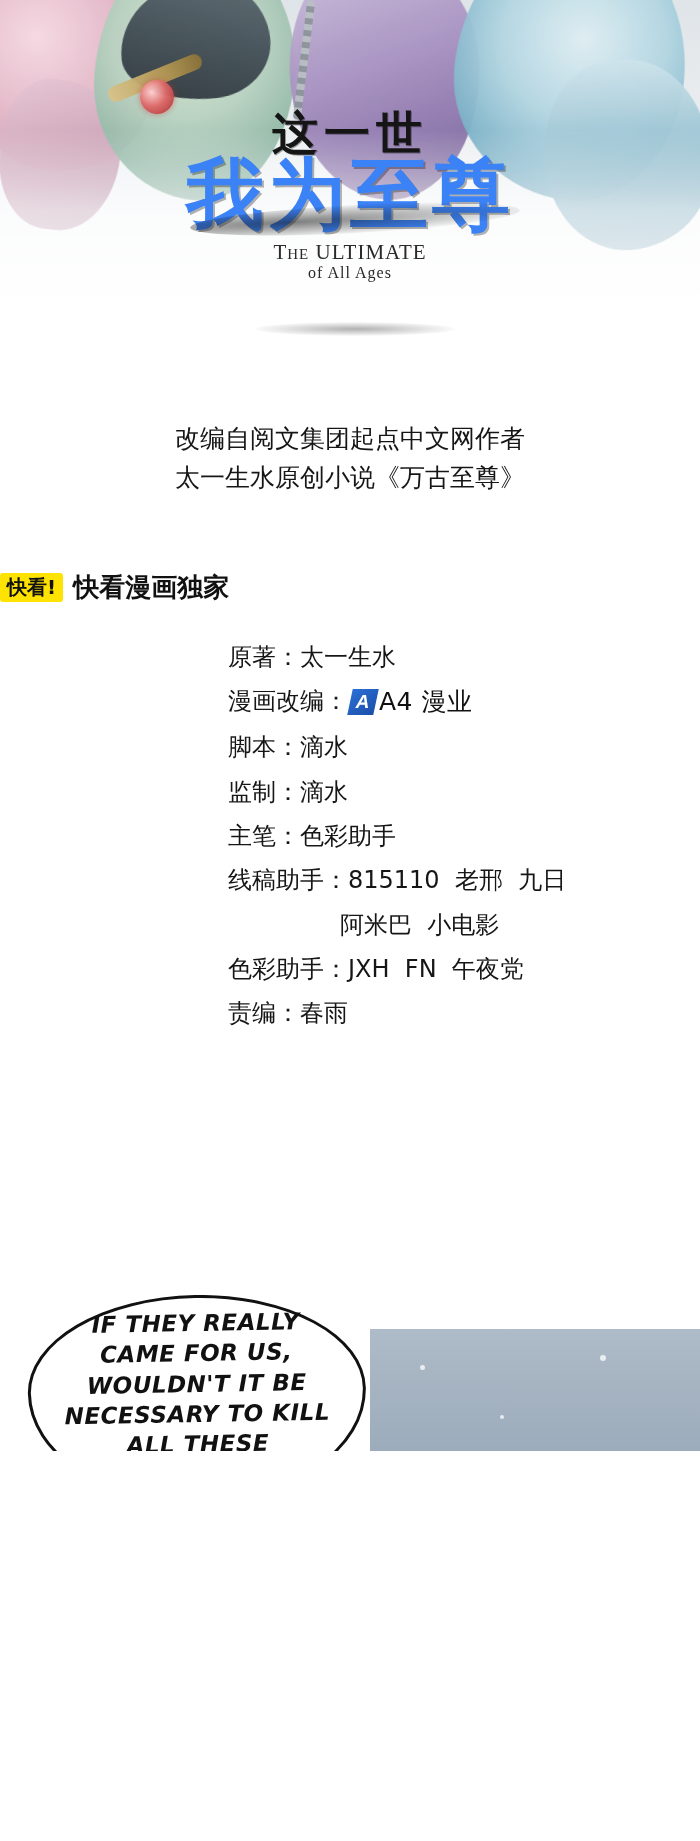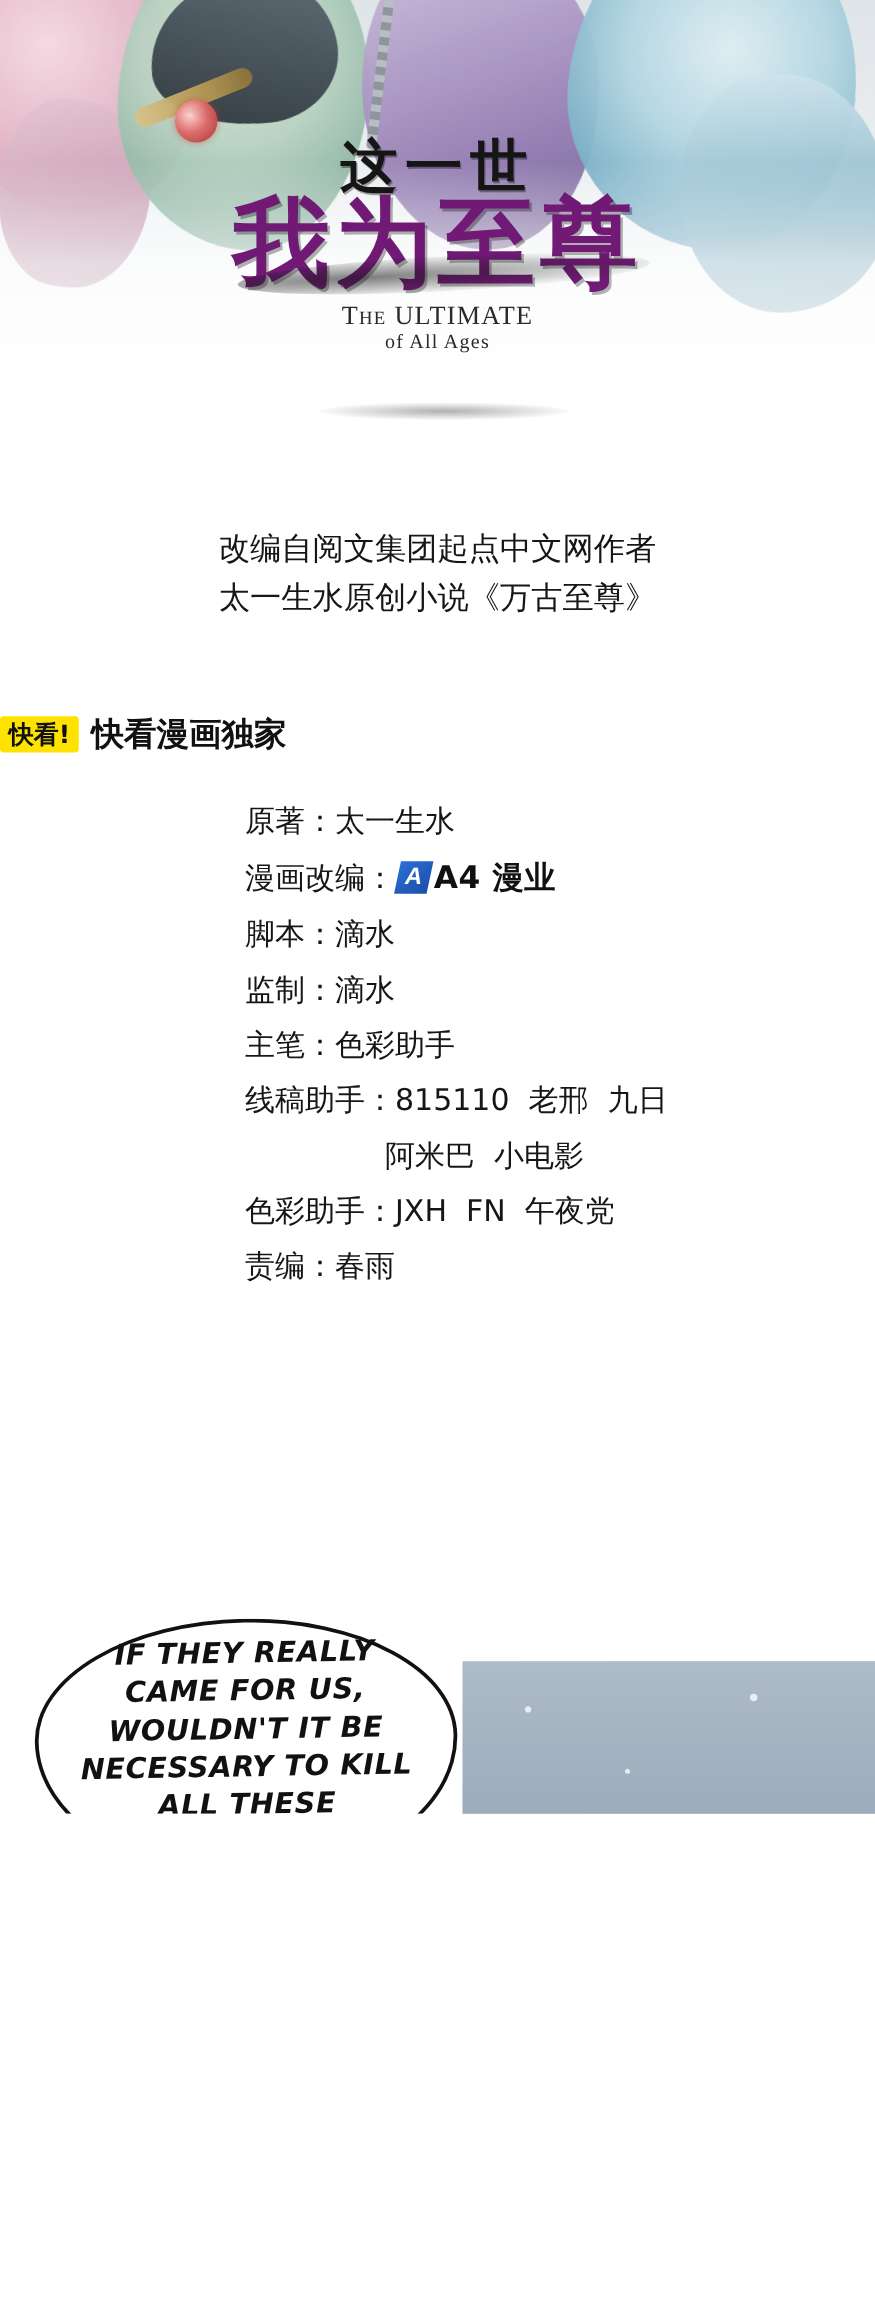--- a/index.html
+++ b/index.html
@@ -113,21 +113,21 @@
     font-weight: 700;
     color: #151515;
     letter-spacing: 6px;
     line-height: 1;
     text-shadow: 1px 1px 0 rgba(0,0,0,.35);
   }
   .title-line2 {
     font-family: Liberation Serif, serif;
     font-size: 78px;
     font-weight: 700;
-    color: #701a75;
+    color: #3b82f6;
     letter-spacing: 4px;
     line-height: 1.05;
     margin-top: -2px;
     text-shadow: 2px 2px 0 rgba(0,0,0,.3);
   }
   .title-sub {
     font-family: "Liberation Serif", serif;
     font-size: 19px;
     color: #2a2a2a;
     letter-spacing: 1px;
@@ -199,22 +199,23 @@
   .staff-list {
     margin-top: 30px;
     padding-left: 196px;
     font-family: "DejaVu Sans", sans-serif;
     font-size: 24px;
     color: #161616;
     line-height: 1.85;
   }
   .staff-row {
     display: flex;
-    align-items: center;
+    align-items: flex-start;
     white-space: pre;
+    margin-left: 32px;
   }
   .staff-row.indented { padding-left: 112px; }
   .a4-logo {
     display: inline-flex;
     align-items: center;
     gap: 3px;
     margin-left: 2px;
   }
   .a4-mark {
     display: inline-block;
@@ -222,21 +223,21 @@
     background: linear-gradient(135deg, #2b6fd6 0%, #1b4fa8 100%);
     color: #fff;
     font-weight: 700;
     font-size: 19px;
     line-height: 26px;
     text-align: center;
     transform: skewX(-12deg);
     font-family: "Liberation Sans", sans-serif;
   }
   .a4-text {
-    font-weight: 700;
+    font-weight: 400;
     font-size: 25px;
     color: #111;
     letter-spacing: 0.5px;
   }
 
   
   .panel {
     position: absolute;
     left: 0; top: 1295px;
     width: 700px; height: 546px;

